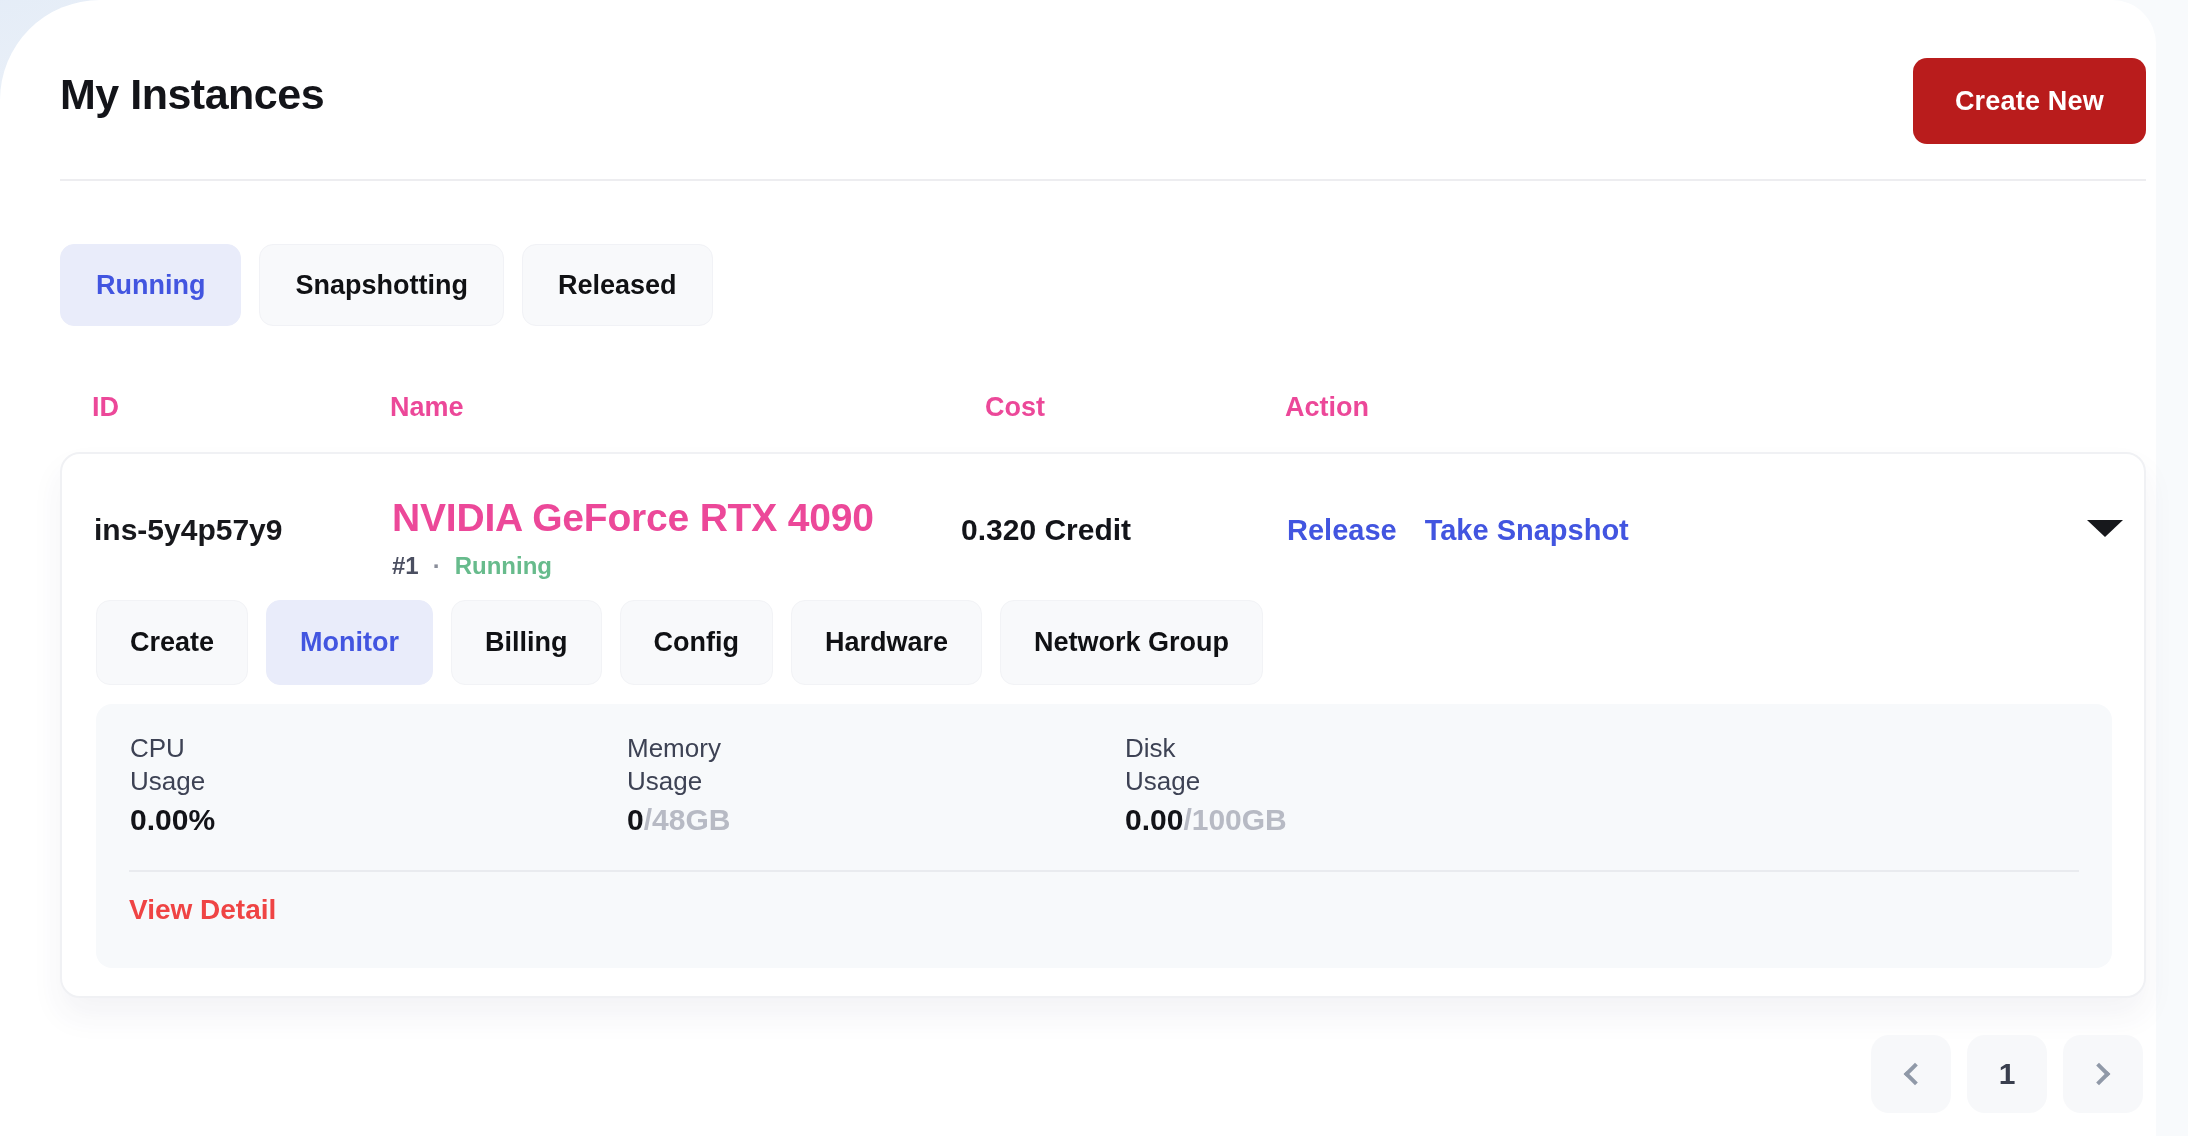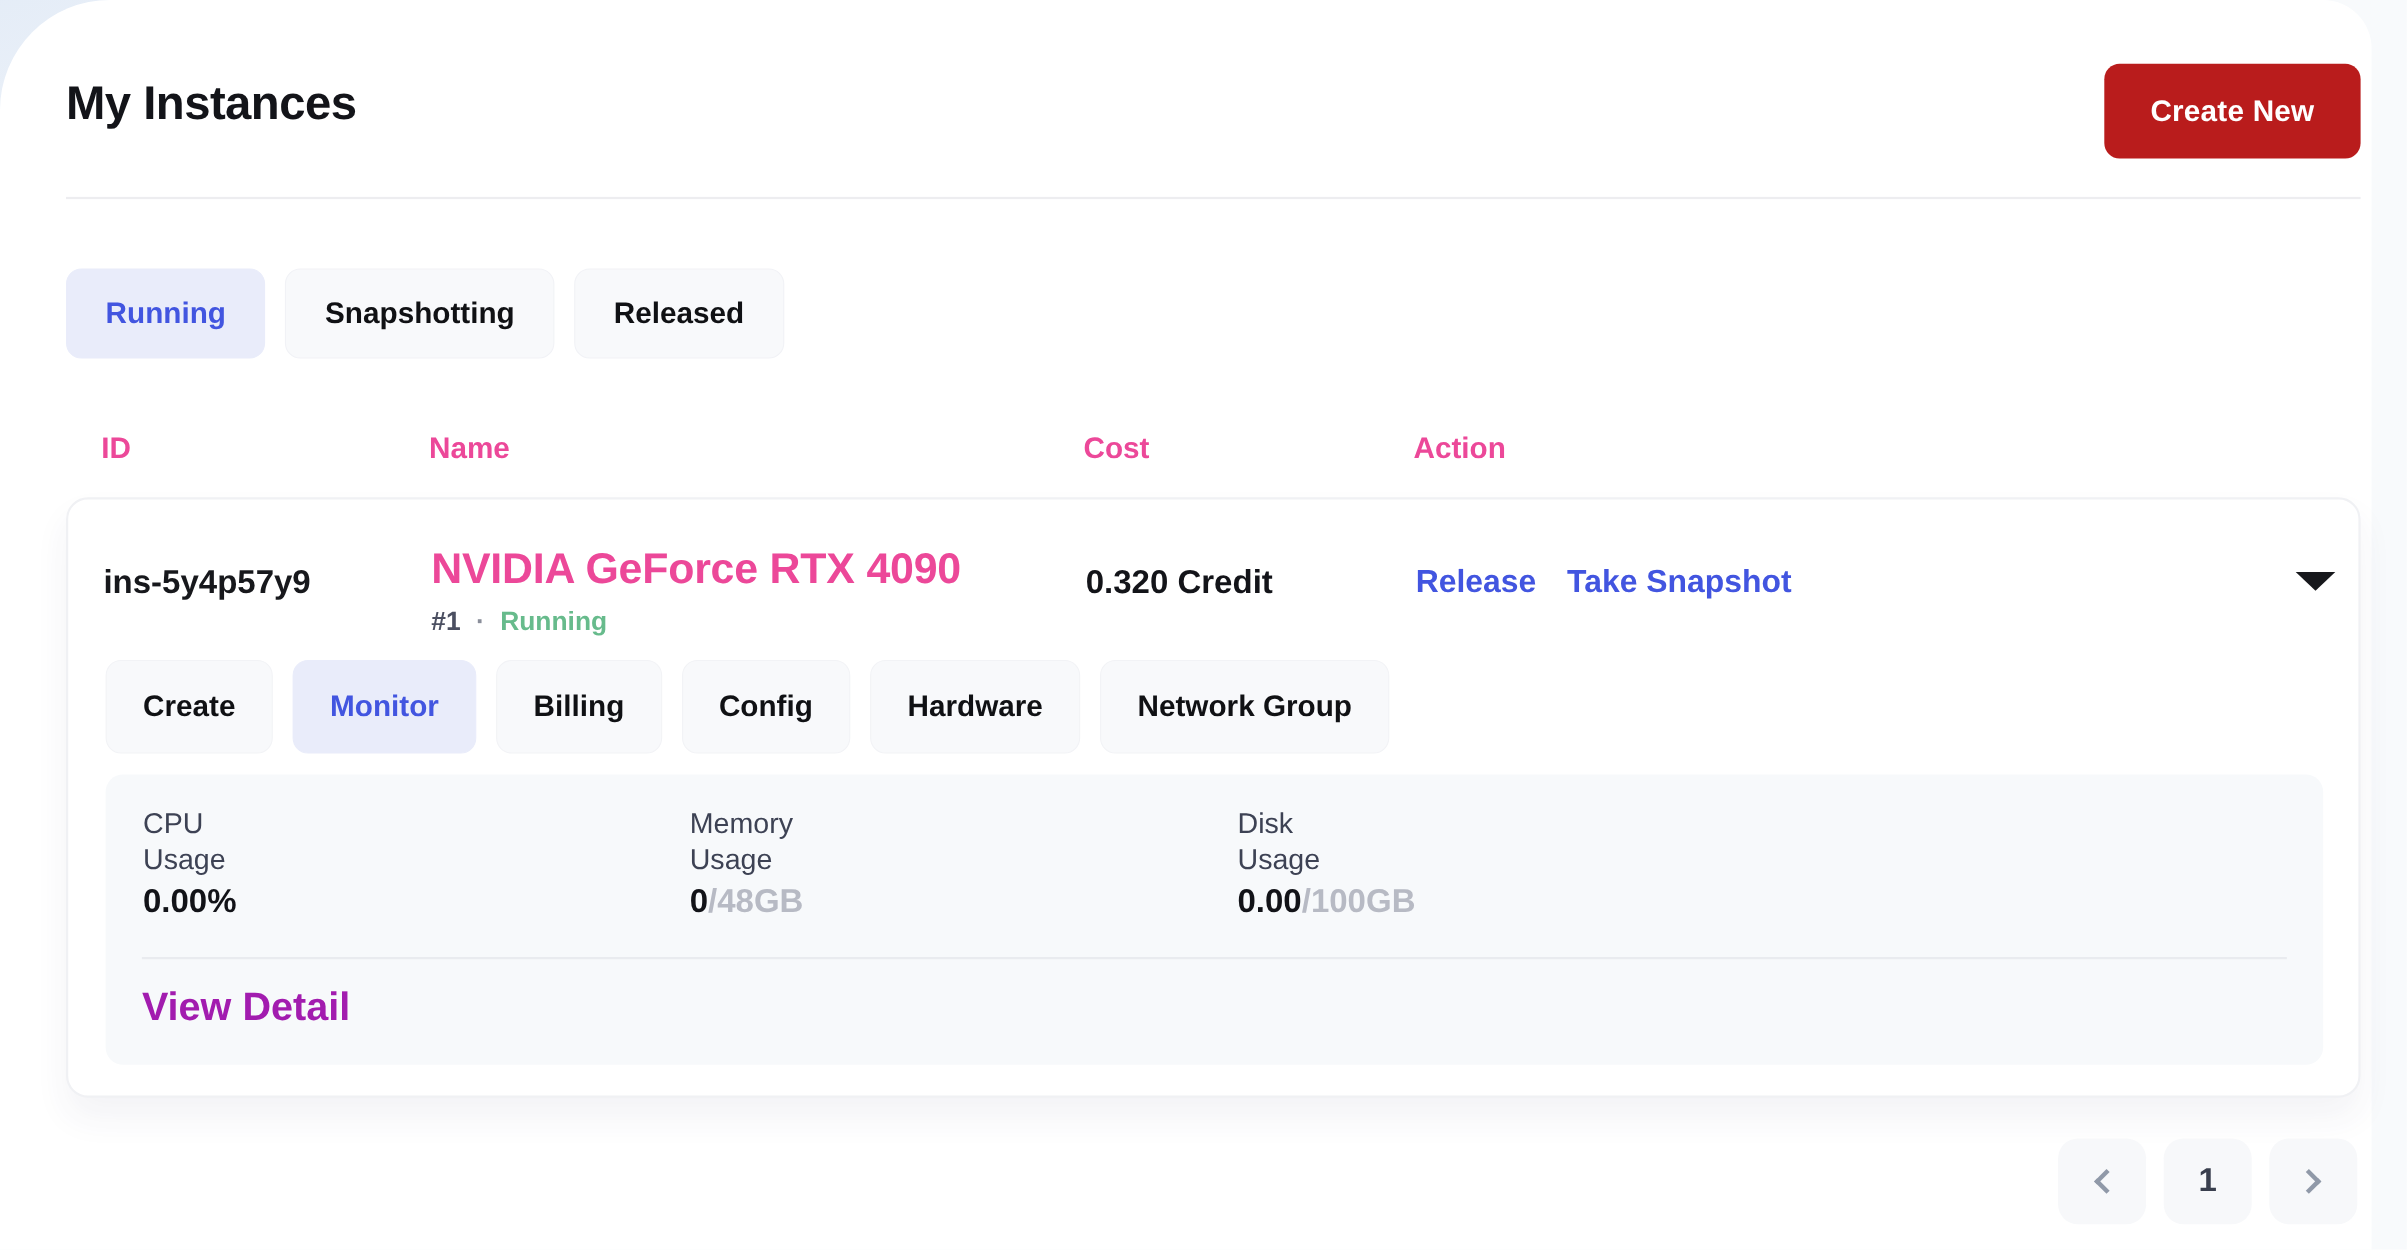--- a/index.html
+++ b/index.html
@@ -58,21 +58,21 @@
     position: absolute; left: 32px; top: 76px; transform: translateY(-50%);
     font-size: 30px; font-weight: 700; color: #17181c;
   }
   .cell-name { position: absolute; left: 330px; top: 42px; }
   .instance-name { font-size: 39px; font-weight: 700; letter-spacing: -0.2px; color: #ec4899; }
   .instance-sub { margin-top: 12px; display: flex; align-items: center; gap: 14px; font-size: 24px; font-weight: 700; }
   .instance-index { color: #4b4f61; }
   .instance-dot { color: #8a8e9a; }
   .instance-status { color: #67bb8c; }
   .cell-cost {
-    position: absolute; left: 925px; top: 76px; transform: translateY(-50%);
+    position: absolute; left: 899px; top: 76px; transform: translateY(-50%);
     font-size: 30px; font-weight: 700; color: #131419;
   }
   .cell-actions {
     position: absolute; left: 1225px; top: 76px; transform: translateY(-50%);
     display: flex; gap: 28px;
   }
   .action-link { font-size: 29px; font-weight: 700; color: #4255e0; cursor: pointer; text-decoration: none; }
   .caret-down {
     position: absolute; right: 21px; top: 66px; width: 0; height: 0; cursor: pointer;
     border-left: 18px solid transparent; border-right: 18px solid transparent;
@@ -93,21 +93,21 @@
     background: #f7f9fb; border-radius: 16px;
   }
   .stat { position: absolute; top: 28px; }
   .stat-cpu { left: 34px; } .stat-memory { left: 531px; } .stat-disk { left: 1029px; }
   .stat-label { font-size: 26px; font-weight: 400; color: #3d4254; line-height: 33px; }
   .stat-value { margin-top: 4px; font-size: 30px; font-weight: 700; color: #121318; line-height: 36px; }
   .stat-max { color: #b7bac4; }
   .panel-divider { position: absolute; left: 33px; right: 33px; top: 166px; height: 2px; background: #e9ebef; }
   .view-detail {
     position: absolute; left: 33px; top: 190px;
-    font-size: 36px; font-weight: 700; color: #a21caf; cursor: pointer; text-decoration: none;
+    font-size: 28px; font-weight: 700; color: #ef4444; cursor: pointer; text-decoration: none;
   }
   
   .pagination { position: absolute; left: 1871px; top: 1035px; display: flex; gap: 16px; }
   .page-btn {
     width: 80px; height: 78px; border: none; border-radius: 18px; background: #f7f8fa;
     display: flex; align-items: center; justify-content: center; cursor: pointer;
     font-family: inherit; font-size: 30px; font-weight: 700; color: #3a3f4e;
   }
   .chev { display: block; width: 16px; height: 16px; border-top: 4px solid #9099a8; border-right: 4px solid #9099a8; }
   .chev-left  { transform: rotate(-135deg); margin-left: 8px; }

